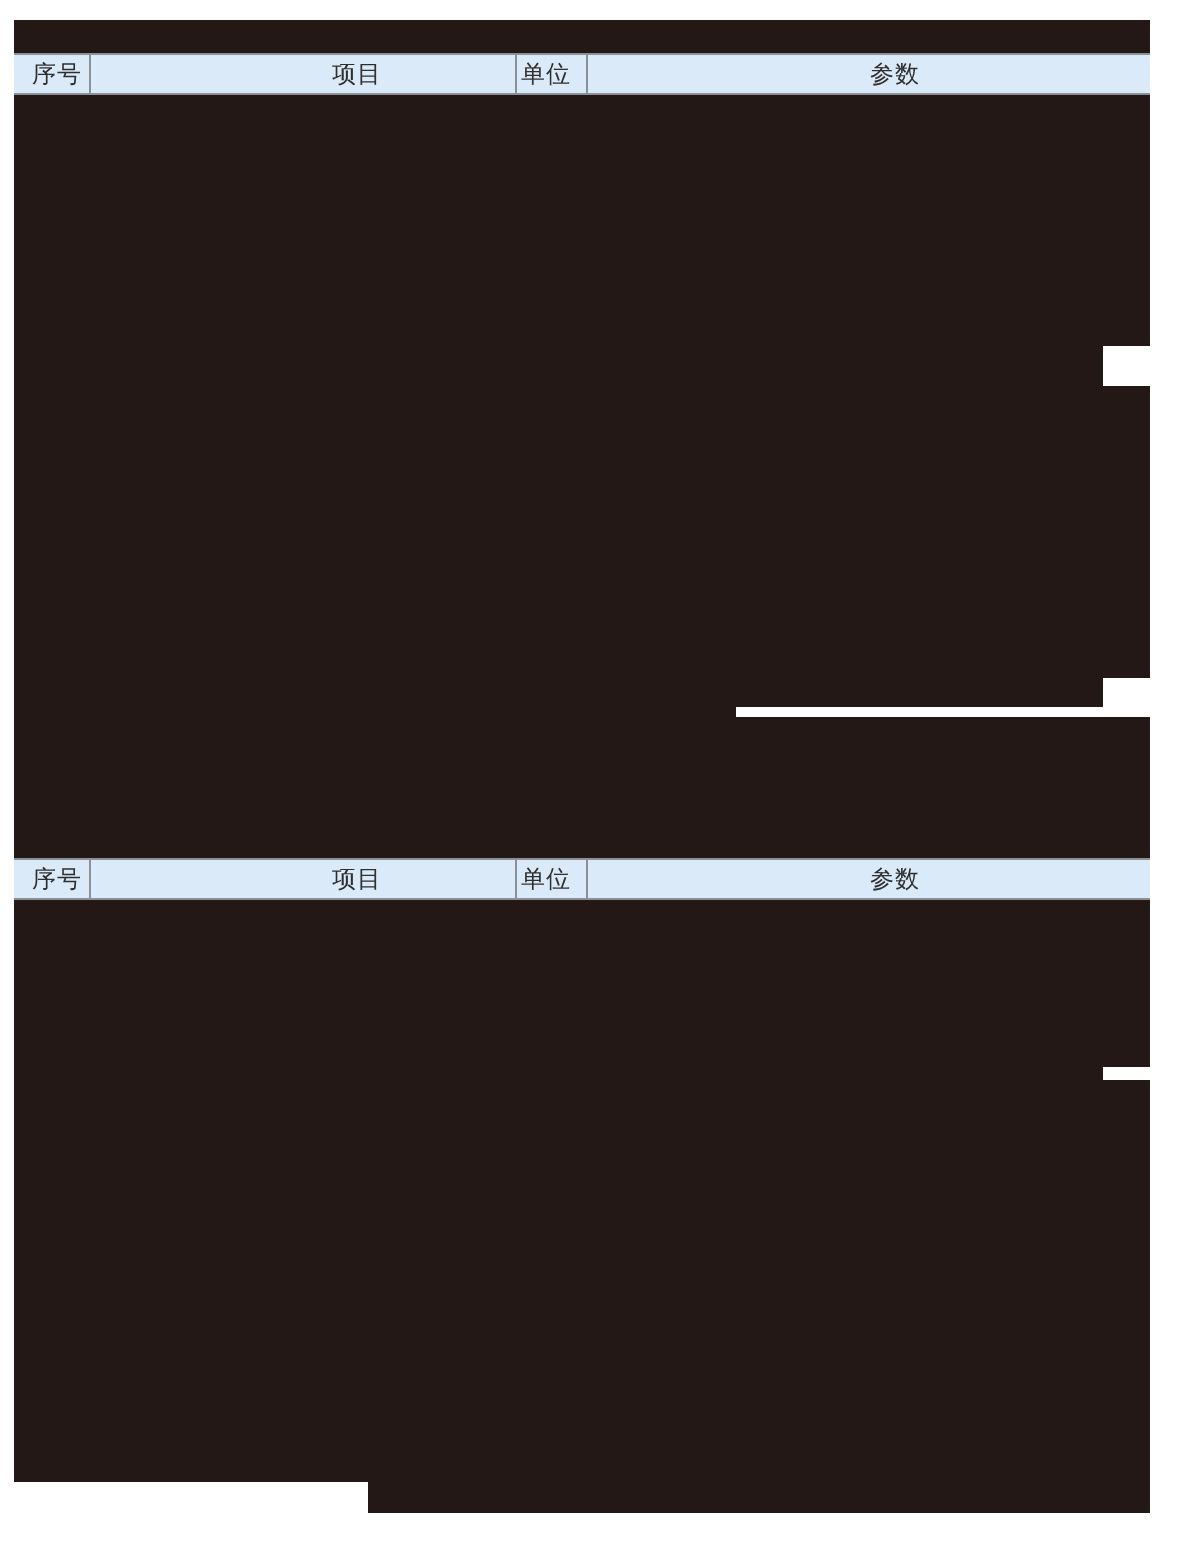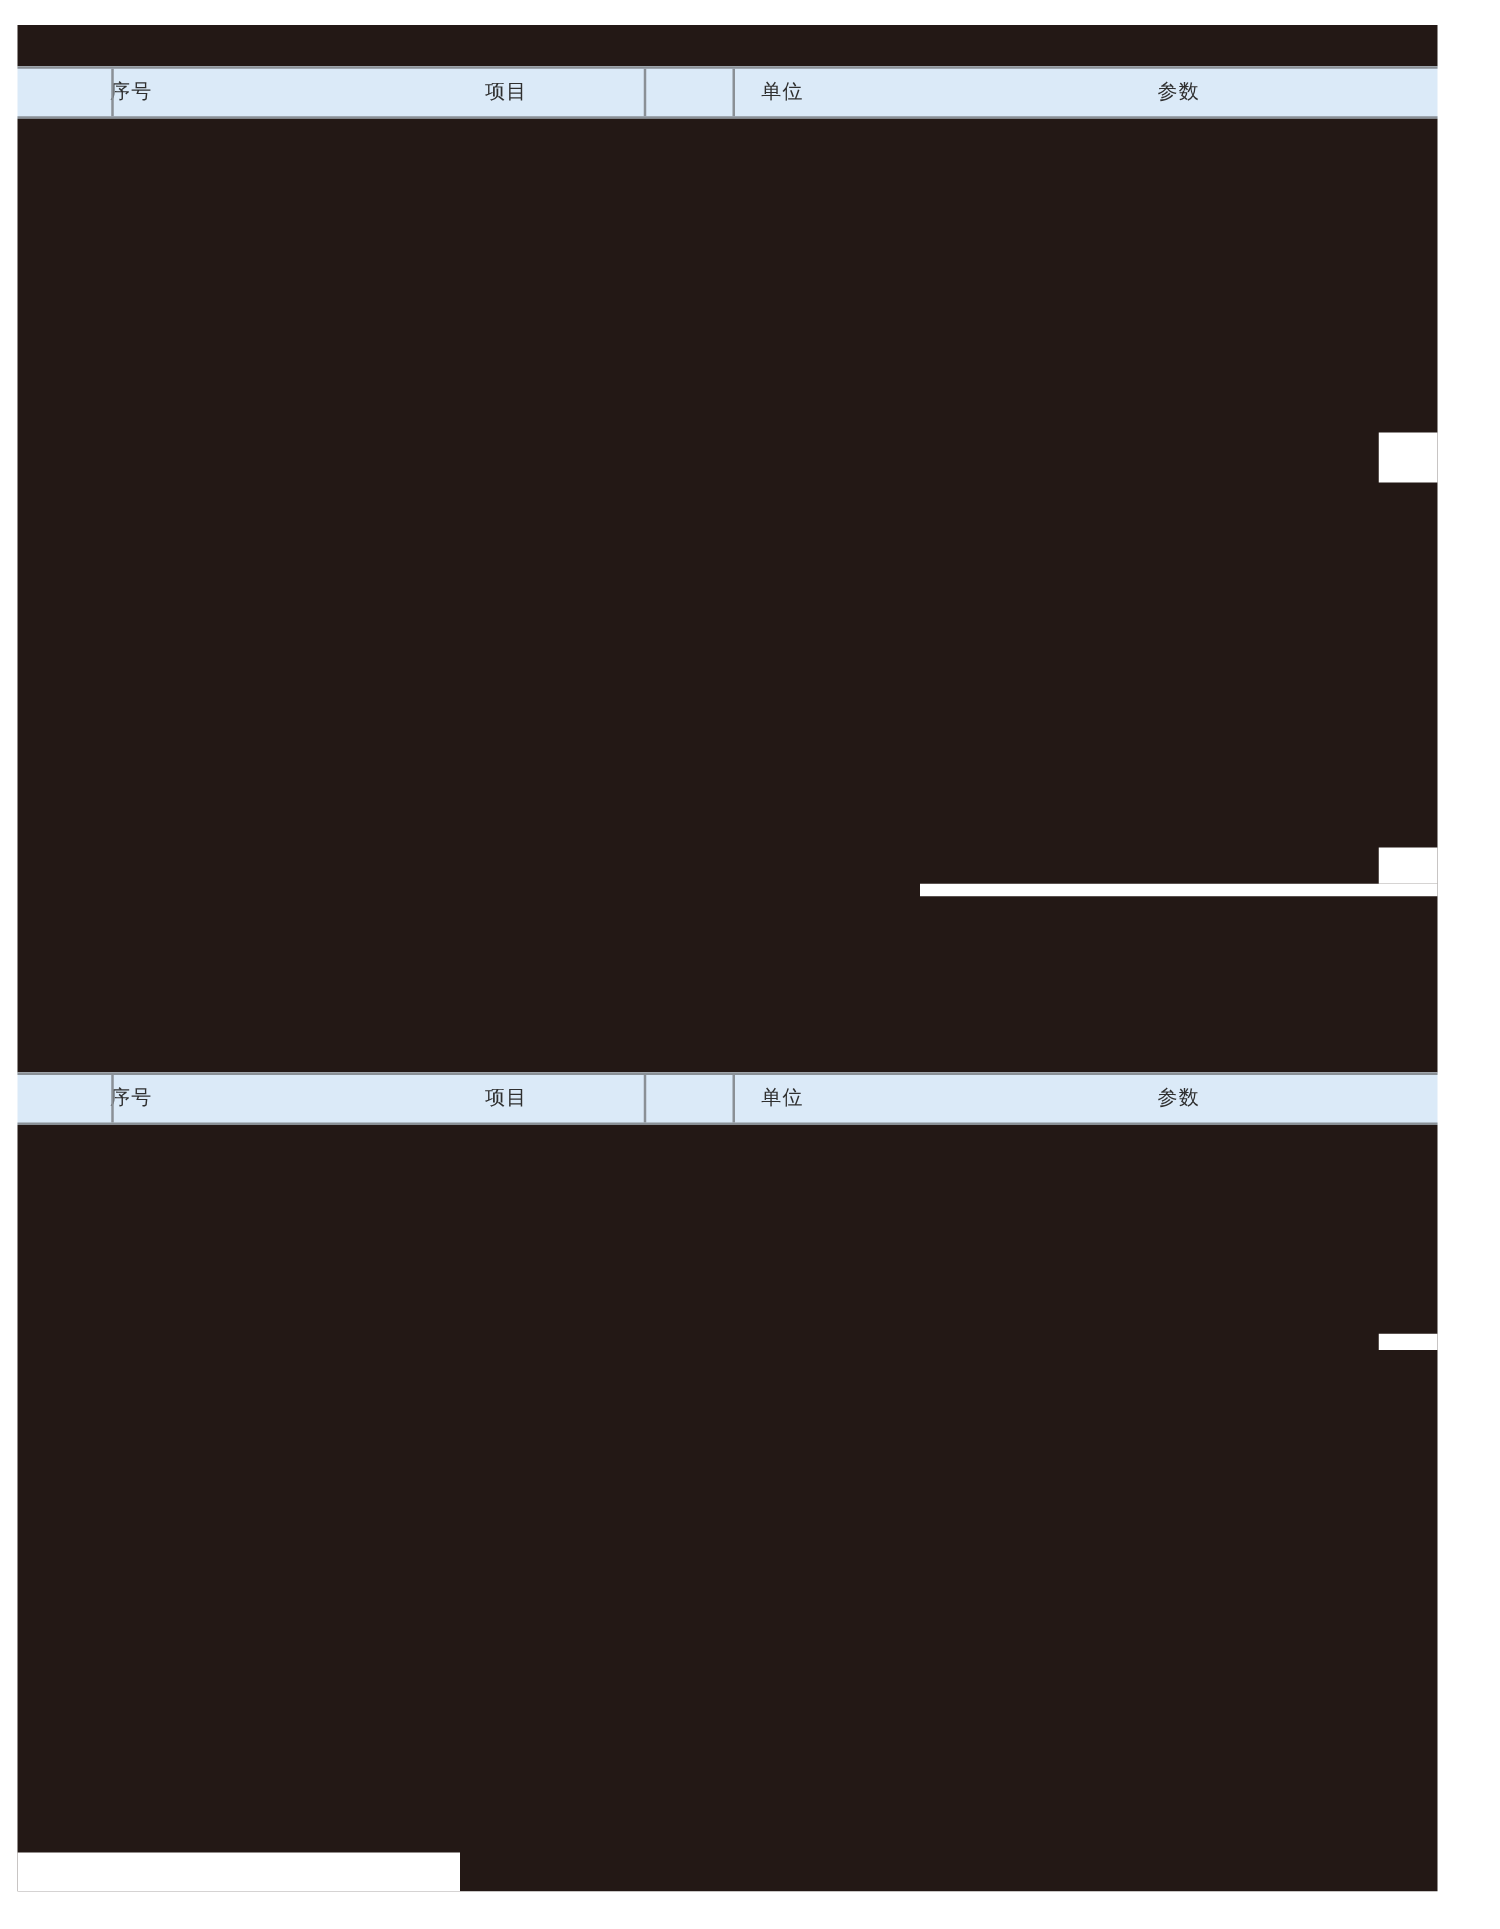--- a/index.html
+++ b/index.html
@@ -40,29 +40,28 @@
     height: 38px;
     background: var(--border, #8a9096);
   }
   .vline.v1 { left: 75px; }
   .vline.v2 { left: 501px; }
   .vline.v3 { left: 572px; }
   .hdr-label {
     position: absolute;
     top: 50%;
     transform: translate(-50%, -50%);
-    font-size: 16px;
+    font-size: 24px;
     color: var(--header-text, #2f2f2f);
     white-space: nowrap;
     letter-spacing: 1px;
-    margin-left: 48px;
   }
   .hdr-label.c1 { left: 43px; }
   .hdr-label.c2 { left: 343px; }
-  .hdr-label.c3 { left: 564px; }
+  .hdr-label.c3 { left: 532px; }
   .hdr-label.c4 { left: 881px; }
 </style>
 </head>
 <body>
 
 <div class="page">
 
   <div class="redacted" style="left:14px; top:20px; width:1136px; height:33px;"></div>
 
   <div class="header-row" style="top:53px;">

